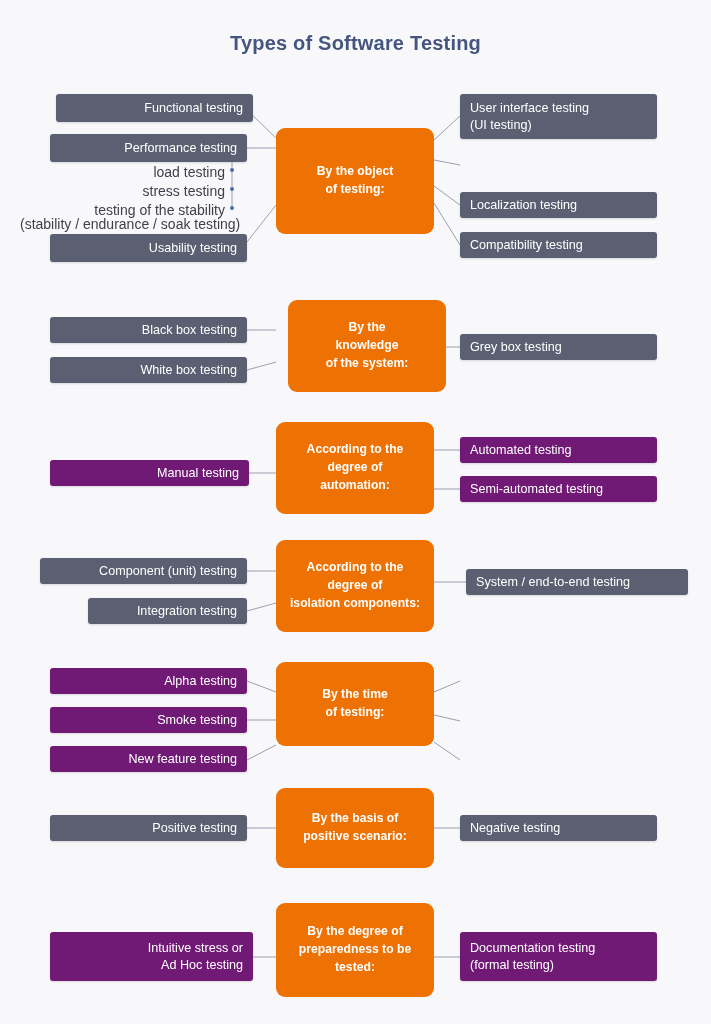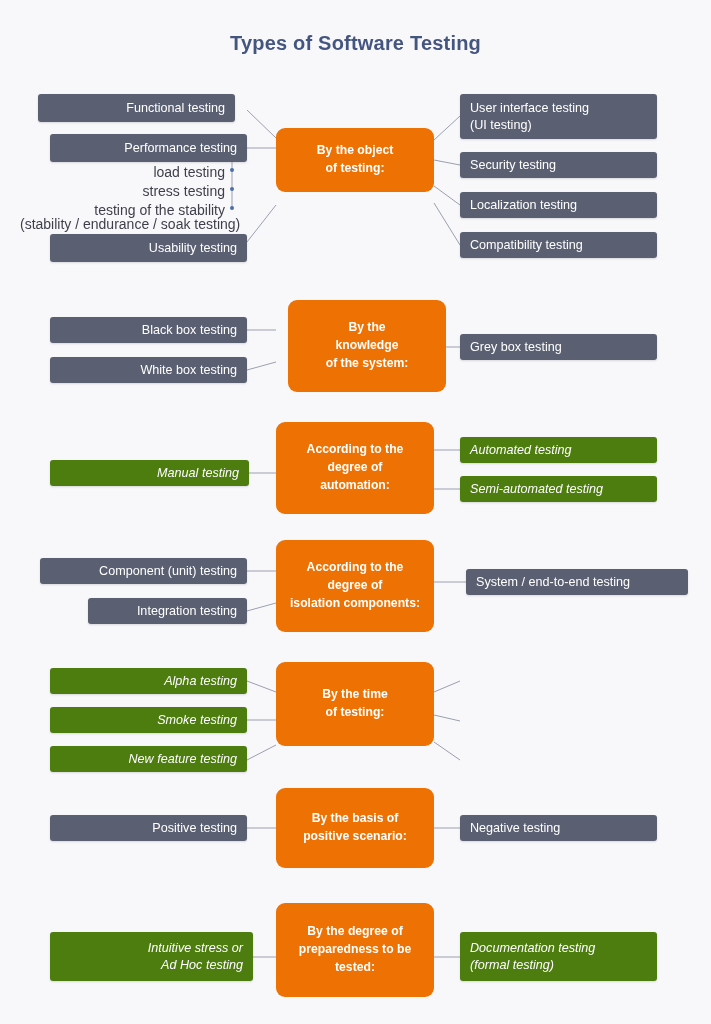--- a/index.html
+++ b/index.html
@@ -43,21 +43,21 @@
     border-radius: 3px;
     color: #ffffff;
     display: flex;
     align-items: center;
     font-size: 12.6px;
     line-height: 1.35;
     padding: 0 10px;
     box-shadow: 0 1px 2px rgba(60,60,90,0.18);
   }
   .node.gray  { background: #5a6071; }
-  .node.blue  { background: #4d7c0f; font-style: italic; }
+  .node.blue  { background: #701a75; }
   .node.right { justify-content: flex-start; text-align: left; }
   .node.left  { justify-content: flex-end; text-align: right; }
   .hub {
     position: absolute;
     box-sizing: border-box;
     background: #ee7203;
     border-radius: 9px;
     color: #ffffff;
     font-size: 12.2px;
     font-weight: bold;
@@ -124,54 +124,51 @@
       <line x1="247" y1="828" x2="276" y2="828"></line>
       <line x1="434" y1="828" x2="460" y2="828"></line>
 
       <line x1="253" y1="957" x2="276" y2="957"></line>
       <line x1="434" y1="957" x2="460" y2="957"></line>
     </g>
   </svg>
 
   <div class="title">Types of Software Testing</div>
 
-  <div class="node gray left" style="left:38px; top:94px; width:197px; height:28px;">
+  <div class="node gray left" style="left:56px; top:94px; width:197px; height:28px;">
     <span>Functional testing</span>
   </div>
   <div class="node gray left" style="left:50px; top:134px; width:197px; height:28px;">
     <span>Performance testing</span>
   </div>
 
   <div class="subitem" style="left:60px; top:164px; width:165px;">load testing</div>
   <div class="subdot" style="left:230px; top:168px;"></div>
   <div class="subitem" style="left:60px; top:183px; width:165px;">stress testing</div>
   <div class="subdot" style="left:230px; top:187px;"></div>
   <div class="subitem" style="left:40px; top:202px; width:185px;">testing of the stability</div>
   <div class="subdot" style="left:230px; top:206px;"></div>
   <div class="subitem" style="left:20px; top:216px; width:215px;">(stability / endurance / soak testing)</div>
 
   <div class="node gray left" style="left:50px; top:234px; width:197px; height:28px;">
     <span>Usability testing</span>
   </div>
 
-  <div class="hub" style="left:276px; top:128px; width:158px; height:64px;">
+  <div class="hub" style="left:276px; top:128px; width:158px; height:106px;">
     <div>
       <div>By the object</div>
       <div>of testing:</div>
     </div>
   </div>
 
   <div class="node gray right" style="left:460px; top:94px; width:197px; height:45px;">
     <div>
       <div>User interface testing</div>
       <div>(UI testing)</div>
     </div>
-  </div>
-  <div class="node gray right" style="left:460px; top:152px; width:197px; height:26px;">
-    <span>Security testing</span>
   </div>
   <div class="node gray right" style="left:460px; top:192px; width:197px; height:26px;">
     <span>Localization testing</span>
   </div>
   <div class="node gray right" style="left:460px; top:232px; width:197px; height:26px;">
     <span>Compatibility testing</span>
   </div>
 
   <div class="node gray left" style="left:50px; top:317px; width:197px; height:26px;">
     <span>Black box testing</span>

